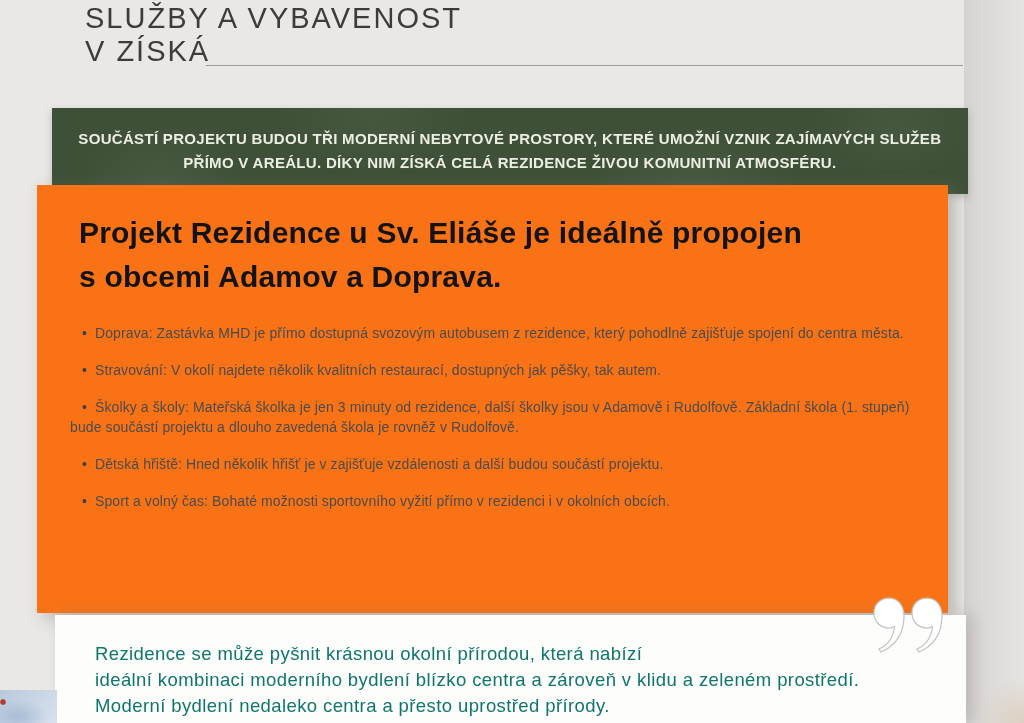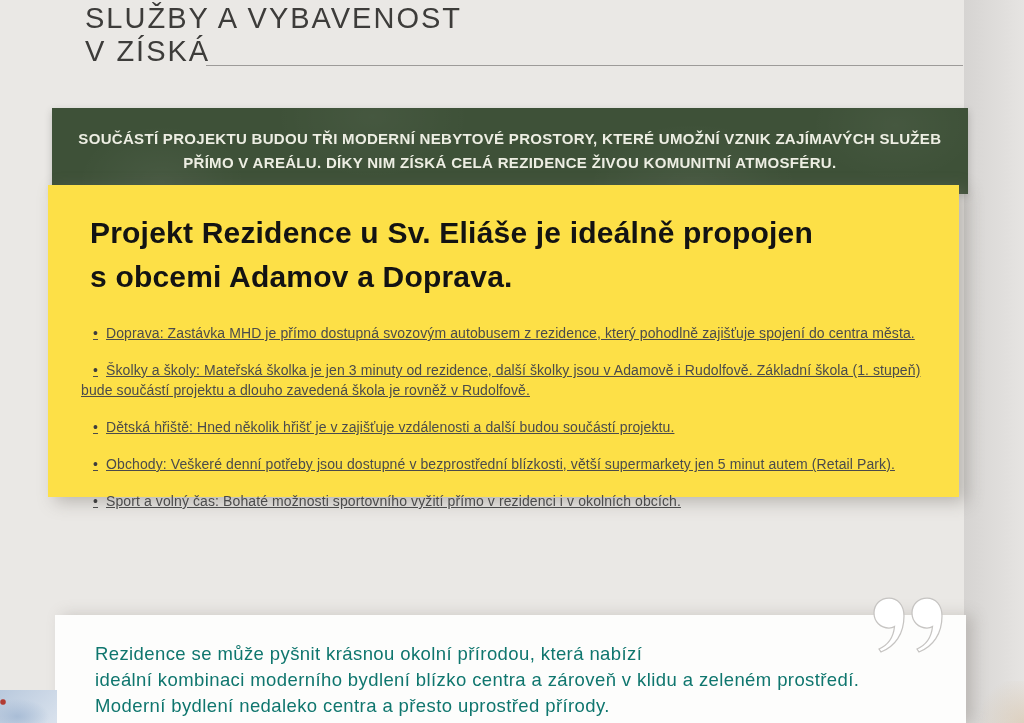--- a/index.html
+++ b/index.html
@@ -39,35 +39,35 @@
     box-shadow:0 3px 7px rgba(60,60,55,0.25);
     display:flex; align-items:center; justify-content:center;
   }
   .banner-text {
     color:#edeee3; text-align:center;
     font-size:15.5px; font-weight:700; line-height:24px; letter-spacing:0.3px;
     transform:scaleX(0.97); transform-origin:center;
   }
   
   .card {
-    position:absolute; left:48px; top:185px; width:911px; height:312px;
-    background:#fde047;
+    position:absolute; left:37px; top:185px; width:911px; height:428px;
+    background:#f97316;
     box-shadow:7px 5px 16px rgba(125,120,114,0.45);
   }
   .card-heading {
     position:absolute; left:42px; top:26px;
     font-size:30px; font-weight:700; line-height:44px;
     color:#131313; letter-spacing:0.2px; white-space:nowrap;
   }
   .amenities-list {
     position:absolute; left:33px; top:138px; width:866px;
     margin:0; padding:0; list-style:none;
     font-size:14px; line-height:20px; color:#4b4b4b; letter-spacing:0.1px;
   }
-  .amenities-list li { margin:0 0 17px 0; text-indent:12px;text-decoration:underline; }
+  .amenities-list li { margin:0 0 17px 0; text-indent:12px; }
   .amenities-list li::before { content:"•"; margin-right:8px; color:#3d3d3d; }
   
   .quote-section {
     position:absolute; left:55px; top:615px; width:911px; height:108px;
     background:#fdfdfc;
     box-shadow:7px 0 14px rgba(125,120,114,0.3);
   }
   .quote-lines {
     position:absolute; left:95px; top:641px;
     font-size:18.5px; line-height:26px; color:#0f766e; letter-spacing:0.4px;
@@ -106,23 +106,23 @@
     </div>
   </div>
 
   <div class="card">
     <div class="card-heading">
       <div>Projekt Rezidence u Sv. Eliáše je ideálně propojen</div>
       <div>s obcemi Adamov a Doprava.</div>
     </div>
     <ul class="amenities-list">
       <li>Doprava: Zastávka MHD je přímo dostupná svozovým autobusem z rezidence, který pohodlně zajišťuje spojení do centra města.</li>
+      <li>Stravování: V okolí najdete několik kvalitních restaurací, dostupných jak pěšky, tak autem.</li>
       <li>Školky a školy: Mateřská školka je jen 3 minuty od rezidence, další školky jsou v Adamově i Rudolfově. Základní škola (1. stupeň) bude součástí projektu a dlouho zavedená škola je rovněž v Rudolfově.</li>
       <li>Dětská hřiště: Hned několik hřišť je v zajišťuje vzdálenosti a další budou součástí projektu.</li>
-      <li>Obchody: Veškeré denní potřeby jsou dostupné v bezprostřední blízkosti, větší supermarkety jen 5 minut autem (Retail Park).</li>
       <li>Sport a volný čas: Bohaté možnosti sportovního vyžití přímo v rezidenci i v okolních obcích.</li>
     </ul>
   </div>
 
   <div class="quote-section"></div>
 
   <svg class="quote-icon" viewBox="0 0 148 112" aria-hidden="true">
     <g fill="#ffffff" stroke="#c6c4c2" stroke-width="2.5">
       <path d="M34 4 C17 4 4 17 4 34 C4 51 17 64 34 64 C38 64 42 63 45 61 C43 82 32 98 14 106 L18 112 C46 101 64 76 64 40 C64 18 51 4 34 4 Z"></path>
       <path transform="translate(76,0)" d="M34 4 C17 4 4 17 4 34 C4 51 17 64 34 64 C38 64 42 63 45 61 C43 82 32 98 14 106 L18 112 C46 101 64 76 64 40 C64 18 51 4 34 4 Z"></path>

